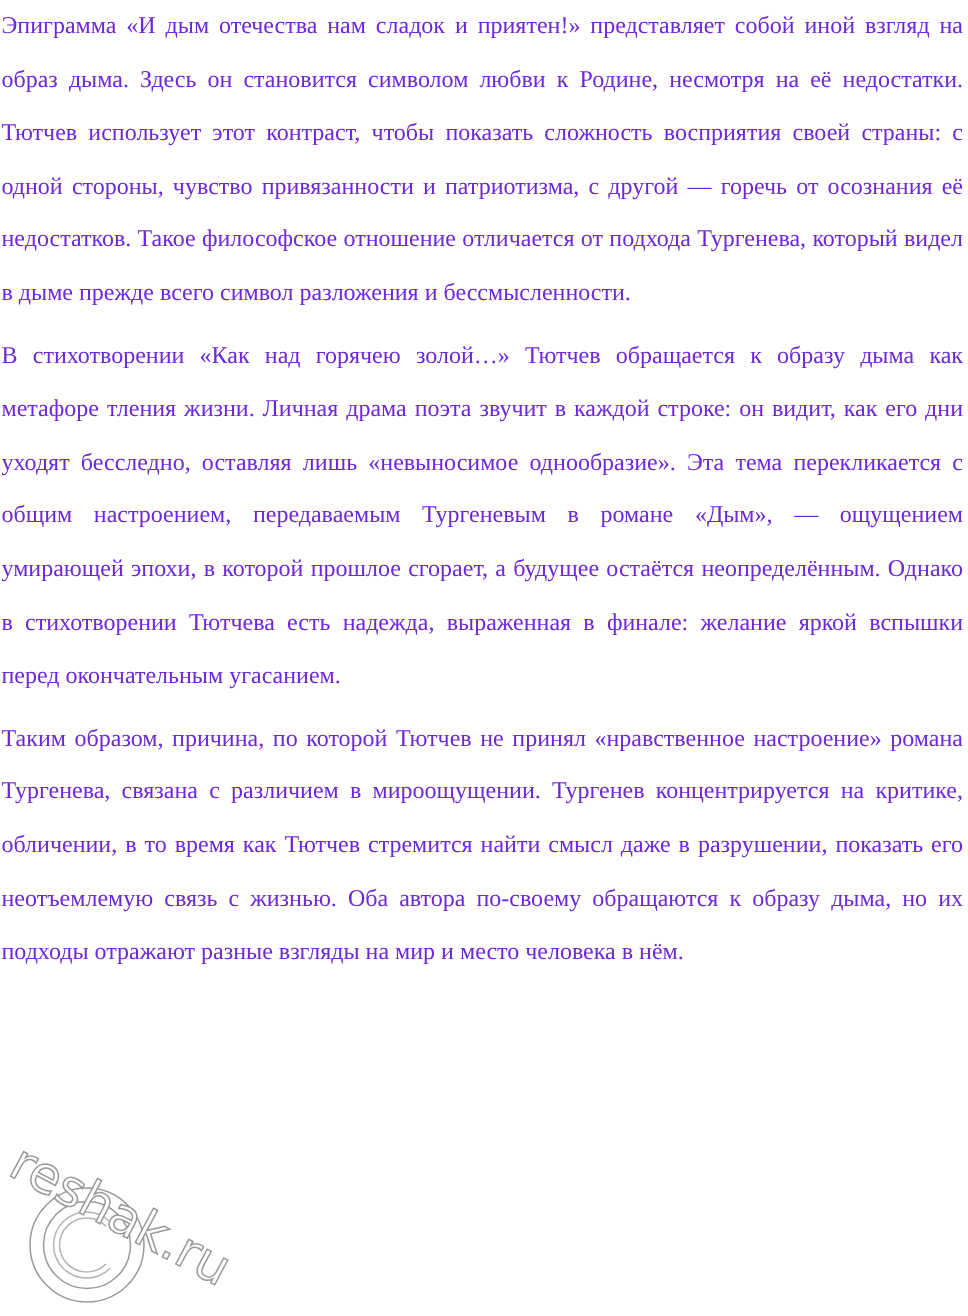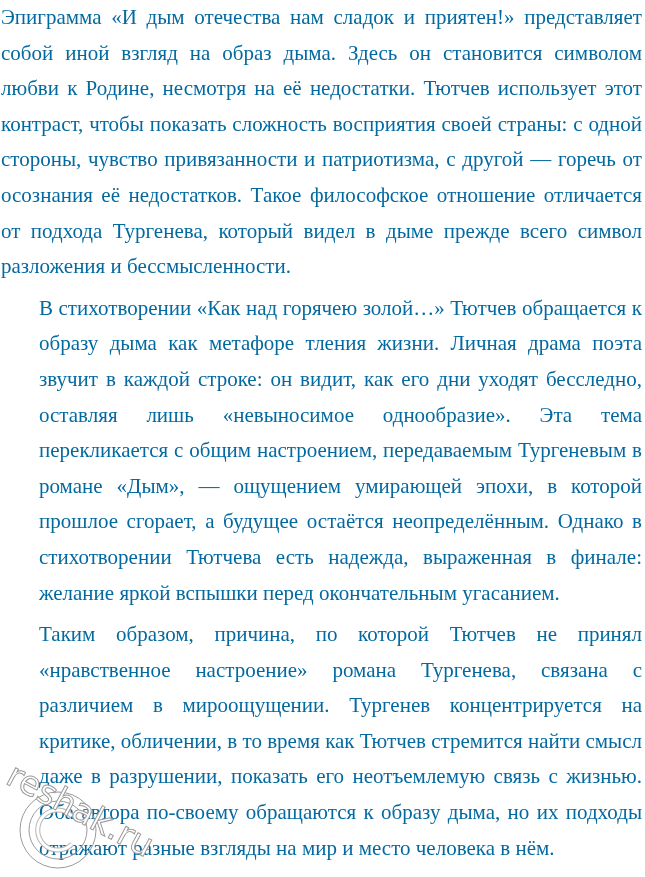--- a/index.html
+++ b/index.html
@@ -12,32 +12,31 @@
       height: 877px;
       overflow: hidden;
       position: relative;
     }
     .page {
       position: absolute;
       left: 1px;
       top: 0;
       width: 641px;
       font-family: "Liberation Serif", serif;
-      font-size: 21px;
+      font-size: 16px;
       line-height: 35.6px;
-      color: #0369a1;
+      color: #6d28d9;
     }
     .para {
       margin: 0;
       text-align: justify;
       text-align-last: left;
     }
     .para + .para {
       margin-top: 6px;
-      margin-left: 38px;
     }
     .watermark {
       position: absolute;
       left: 0;
       top: 748px;
       width: 175px;
       height: 129px;
       pointer-events: none;
     }
   </style>

